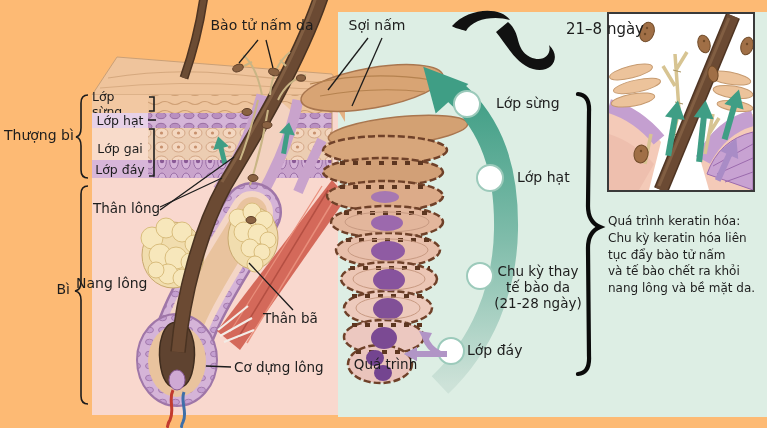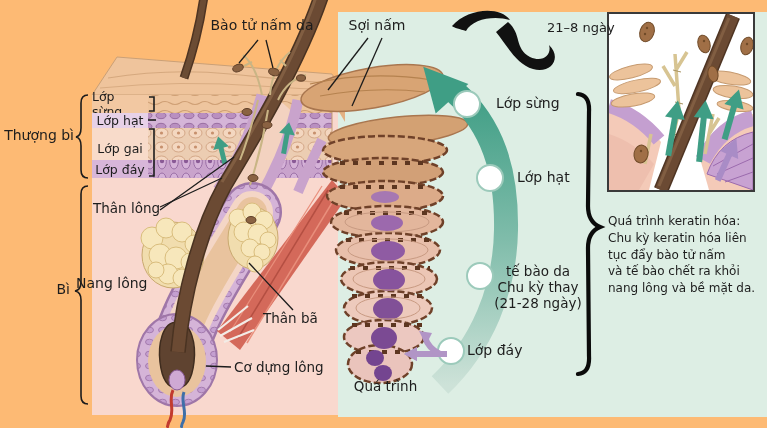--- a/index.html
+++ b/index.html
@@ -2,21 +2,21 @@
 <html><head>
 <meta charset="utf-8">
 <style>
   html,body{margin:0;padding:0;background:#fff;}
   .stage{position:relative;width:767px;height:428px;background:#fdba74;overflow:hidden;
          font-family:"DejaVu Sans","Liberation Sans",sans-serif;color:#1d1d1d;}
   .bg{position:absolute;}
   .bg-green{left:338px;top:12px;width:429px;height:405px;background:#ddeee4;}
   .bg-pink{left:92px;top:95px;width:246px;height:320px;background:#f9d8ce;}
   svg.art{position:absolute;left:0;top:0;width:767px;height:428px;}
-  .lbl{position:absolute;white-space:nowrap;line-height:1.12;} .fs135{font-size:13.5px;} .fs14{font-size:14px;} .fs15{font-size:13px;}
+  .lbl{position:absolute;white-space:nowrap;line-height:1.12;} .fs135{font-size:13.5px;} .fs14{font-size:14px;} .fs15{font-size:15px;margin-left:19px;}
   .ctr{text-align:center;white-space:normal;}
   .band{position:absolute;left:92px;width:56px;display:flex;align-items:center;justify-content:center;
         font-size:12.5px;}
   .inset{position:absolute;left:607px;top:12px;width:148px;height:180px;background:#fff;
          border:2px solid #3a3a3a;box-sizing:border-box;}
   .note{position:absolute;left:608px;top:213px;width:158px;font-size:12px;line-height:16.8px;
         white-space:pre-line;}
   .cap2{line-height:16px;}
 </style>
 </head>
@@ -329,45 +329,45 @@
 
   <div class="lbl fs14 ctr" style="left:342px;top:18px;width:70px;">Sợi nấm</div>
 
   <div class="lbl fs15" style="left:547px;top:21px;">21–8 ngày</div>
 
   <div class="band" style="top: 95px; height: 18px; background: rgb(242, 200, 162);">Lớp sừng</div>
   <div class="band" style="top: 113px; height: 15px; background: rgb(231, 209, 232);">Lớp hạt</div>
   <div class="band" style="top: 128px; height: 40px; background: rgb(248, 219, 202);">Lớp gai</div>
   <div class="band" style="top: 160px; height: 18px; background: rgb(216, 182, 217);">Lớp đáy</div>
 
-  <div class="lbl fs14" style="left:4px;top:128px;width:70px;text-align:right;">Thượng bì</div>
+  <div class="lbl fs14" style="left:4px;top:128px;width:70px;">Thượng bì</div>
 
   <div class="lbl fs14" style="left:30px;top:282px;width:40px;text-align:right;">Bì</div>
 
   <div class="lbl fs135" style="left:93px;top:201px;">Thân lông</div>
 
   <div class="lbl fs14" style="left:76px;top:276px;">Nang lông</div>
 
   <div class="lbl fs135" style="left:263px;top:311px;">Thân bã</div>
 
   <div class="lbl fs135" style="left:234px;top:360px;">Cơ dựng lông</div>
 
   <div class="lbl fs14" style="left:496px;top:96px;">Lớp sừng</div>
 
   <div class="lbl fs14" style="left:517px;top:170px;">Lớp hạt</div>
 
   <div class="lbl fs135 ctr cap2" style="left:490px;top:263px;width:96px;">
+    <div>Chu kỳ thay</div>
     <div>tế bào da</div>
-    <div>Chu kỳ thay</div>
     <div>(21-28 ngày)</div>
   </div>
 
   <div class="lbl fs14" style="left:467px;top:343px;">Lớp đáy</div>
 
-  <div class="lbl fs135 ctr cap2" style="left:333px;top:378px;width:105px;">
+  <div class="lbl fs135 ctr cap2" style="left:333px;top:356px;width:105px;">
     <div>Quá trình</div>
   </div>
 
   <div class="note">Quá trình keratin hóa:
 Chu kỳ keratin hóa liên
 tục đẩy bào tử nấm
 và tế bào chết ra khỏi
 nang lông và bề mặt da.</div>
 
 </div>

